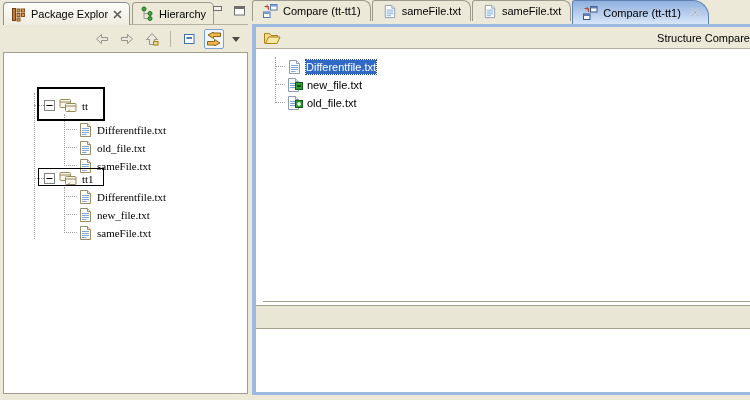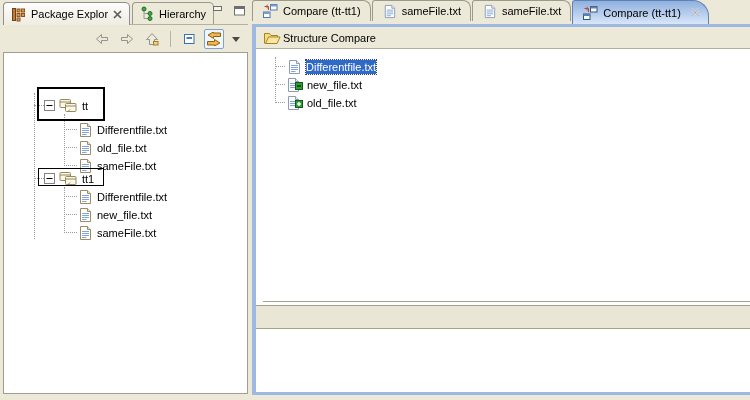--- a/index.html
+++ b/index.html
@@ -25,21 +25,21 @@
   .mmbtn { width:15px; height:13px; display:flex; align-items:center; justify-content:center; }
   .view-toolbar {
     position:absolute; left:0; top:24px; right:0; height:26px;
     display:flex; align-items:center; justify-content:flex-end; gap:5px; padding-right:5px;
   }
   .tbtn { width:20px; height:20px; display:flex; align-items:center; justify-content:center; border:1px solid transparent; }
   .tbtn.pressed { background:#f1f6fd; border:1px solid #7da2ce; border-radius:2px; }
   .tsep { width:1px; height:16px; background:#b8b4a2; margin:0 3px; }
   .view-content {
     position:absolute; left:0; top:50px; right:0; bottom:2px;
-    background:#fff; border:1px solid #a29d8c; overflow:hidden;
+    background:#fff; border:1px solid #a29d8c; overflow:hidden;font-family:Liberation Serif, serif;
   }
 
   
   .tline-v { position:absolute; width:1px; border-left:1px dotted #9a9a9a; }
   .tline-h { position:absolute; height:1px; border-top:1px dotted #9a9a9a; }
   .trow { position:absolute; height:17px; display:flex; align-items:center; gap:4px; white-space:nowrap; }
   .trow .lbl { padding:1px 0; }
   .sel { background:#316ac5; color:#fff; outline:1px dotted #25477f; }
   .annot { position:absolute; pointer-events:none; }
 
@@ -55,21 +55,21 @@
     height:24px; background:linear-gradient(#8fb0df,#d9e6f8);
     border-color:#5f82b5; border-radius:3px 16px 0 0; padding-right:8px;
   }
   .editor-body {
     position:absolute; left:0; top:24px; right:0; bottom:5px;
     border-left:4px solid #9db9e2; border-top:3px solid #9db9e2; border-bottom:3px solid #9db9e2;
     background:#fff; display:flex; flex-direction:column;
   }
   .sc-header {
     height:22px; background:#ece9d8; border-bottom:1px solid #b3afa0;
-    display:flex; align-items:center; gap:2px; padding-left:7px; flex:none;
+    display:flex; align-items:center; gap:2px; padding-left:7px; flex:none;justify-content:space-between;
   }
   .sc-tree { position:relative; height:252px; flex:none; background:#fff; }
   .sash { height:4px; background:#fff; border-top:1px solid #a5a191; flex:none; position:relative; }
   .sash-handle { position:absolute; left:0; top:-3px; width:7px; height:4px; background:#fff; }
   .collapsed-band { height:24px; background:#e9e6d5; border-top:1px solid #a5a191; border-bottom:1px solid #a5a191; flex:none; }
   .filler { flex:1; background:#fff; }
 </style>
 </head>
 <body>
 

